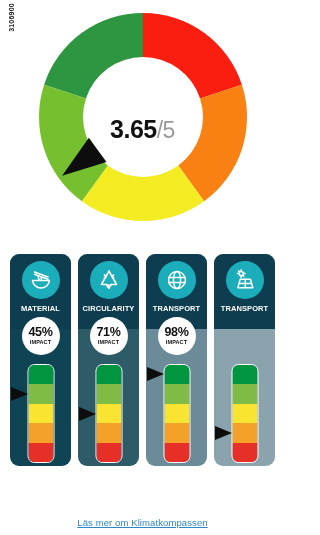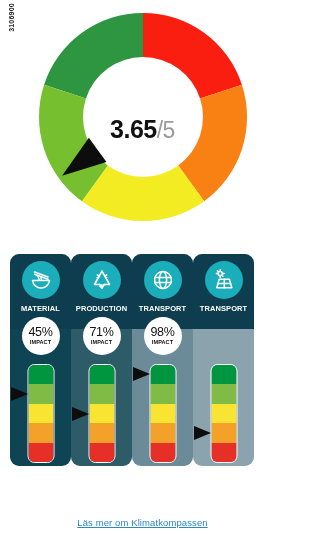--- a/index.html
+++ b/index.html
@@ -72,20 +72,21 @@
   }
 
   
   .cards {
     position: absolute;
     left: 10px;
     top: 254px;
     width: 265px;
     height: 212px;
     display: flex;
+    gap: 7px;
   }
 
   .card {
     position: relative;
     width: 61px;
     height: 212px;
     border-radius: 9px;
     overflow: hidden;
     flex: 0 0 61px;
   }
@@ -137,21 +138,21 @@
     border-radius: 50%;
     background: #ffffff;
     display: flex;
     flex-direction: column;
     align-items: center;
     justify-content: center;
     z-index: 4;
   }
   .impact-pct {
     font-size: 12.5px;
-    font-weight: normal;
+    font-weight: bold;
     color: #111111;
     line-height: 1;
     letter-spacing: -0.3px;
   }
   .impact-label {
     font-size: 5.5px;
     font-weight: bold;
     color: #111111;
     line-height: 1;
     margin-top: 1.5px;
@@ -272,21 +273,21 @@
             <path d="M9.1 8.3l-3 5.2"></path>
       <path d="M6.1 13.5l-1.6 3h5.3"></path>
       <path d="M17.9 13.5l1.6 3h-5.3"></path>
       <path d="M9.8 16.5l2.3 3.3"></path>
       <path d="M14.2 16.5l-2.1 3.3"></path>
       <path d="M7.4 6.9 9.1 8.3 7.3 9.6"></path>
       <path d="M16.6 6.9 14.9 8.3l1.8 1.3"></path>
       <path d="M12 19.8l-1.9-1.5 1.9-1.4"></path>
   </svg>
         </div>
-        <div class="card-title">PRODUCTION</div>
+        <div class="card-title">CIRCULARITY</div>
         <div class="impact-badge">
           <div class="impact-pct">71%</div>
           <div class="impact-label">IMPACT</div>
         </div>
         <div class="bar-zone">
           <div class="scale-bar">
             <div class="band" style="background: rgb(0, 150, 64);"></div>
             <div class="band" style="background: rgb(127, 187, 69);"></div>
             <div class="band" style="background: rgb(249, 229, 49);"></div>
             <div class="band" style="background: rgb(243, 161, 41);"></div>

